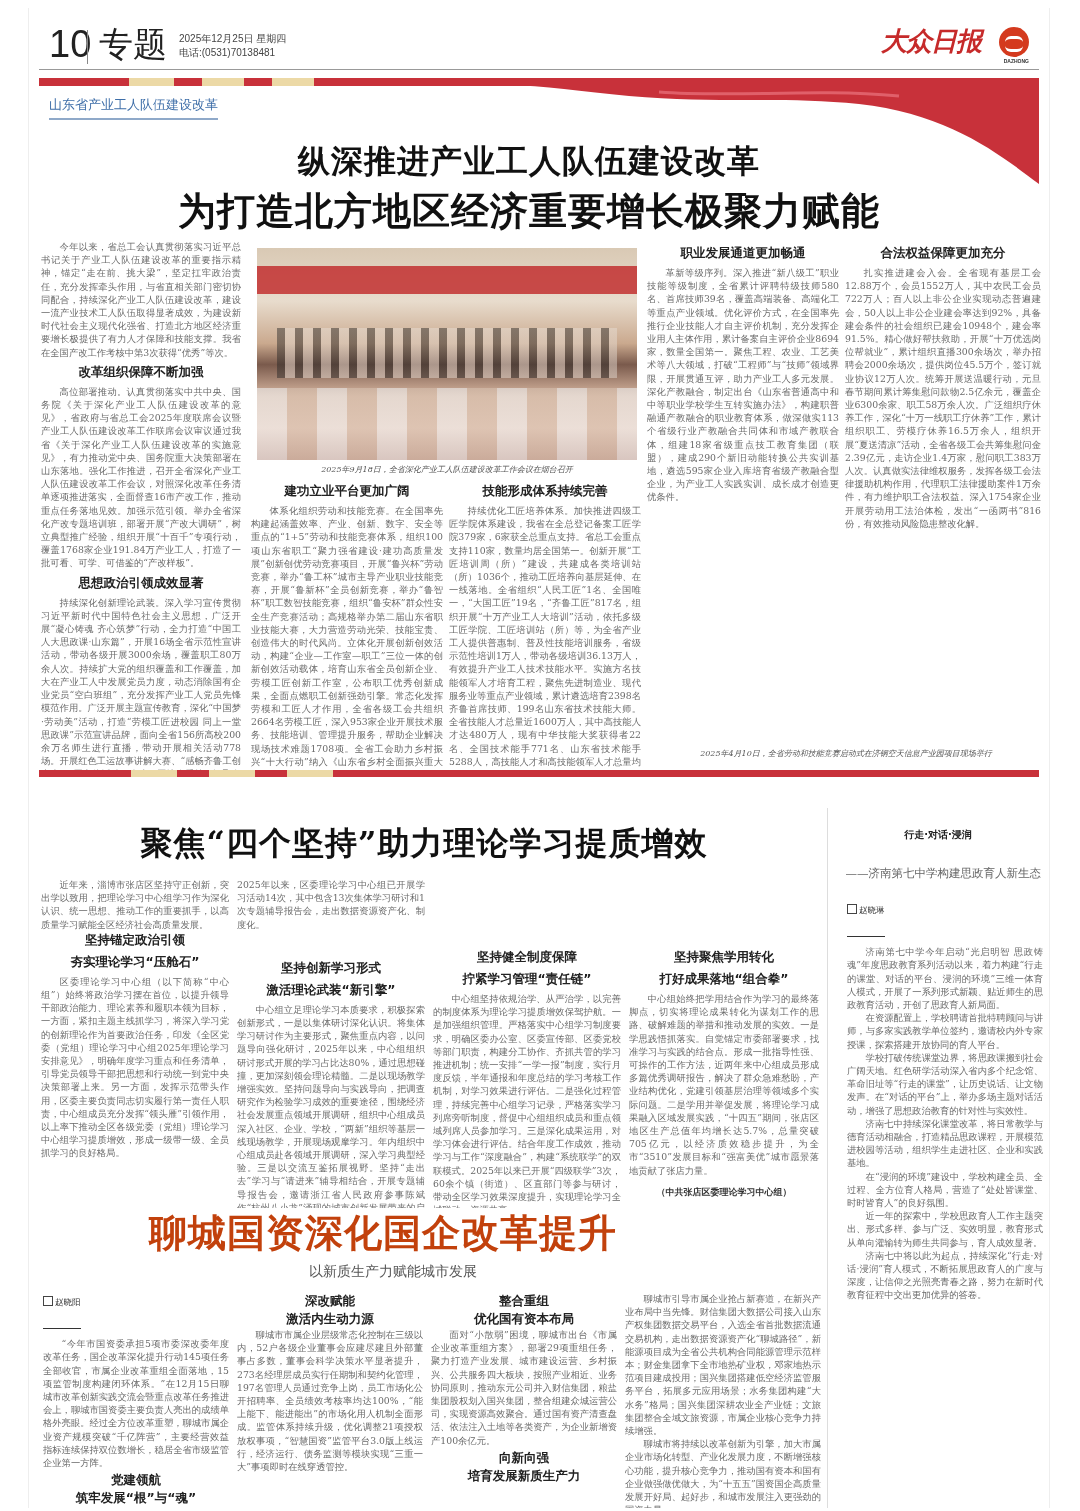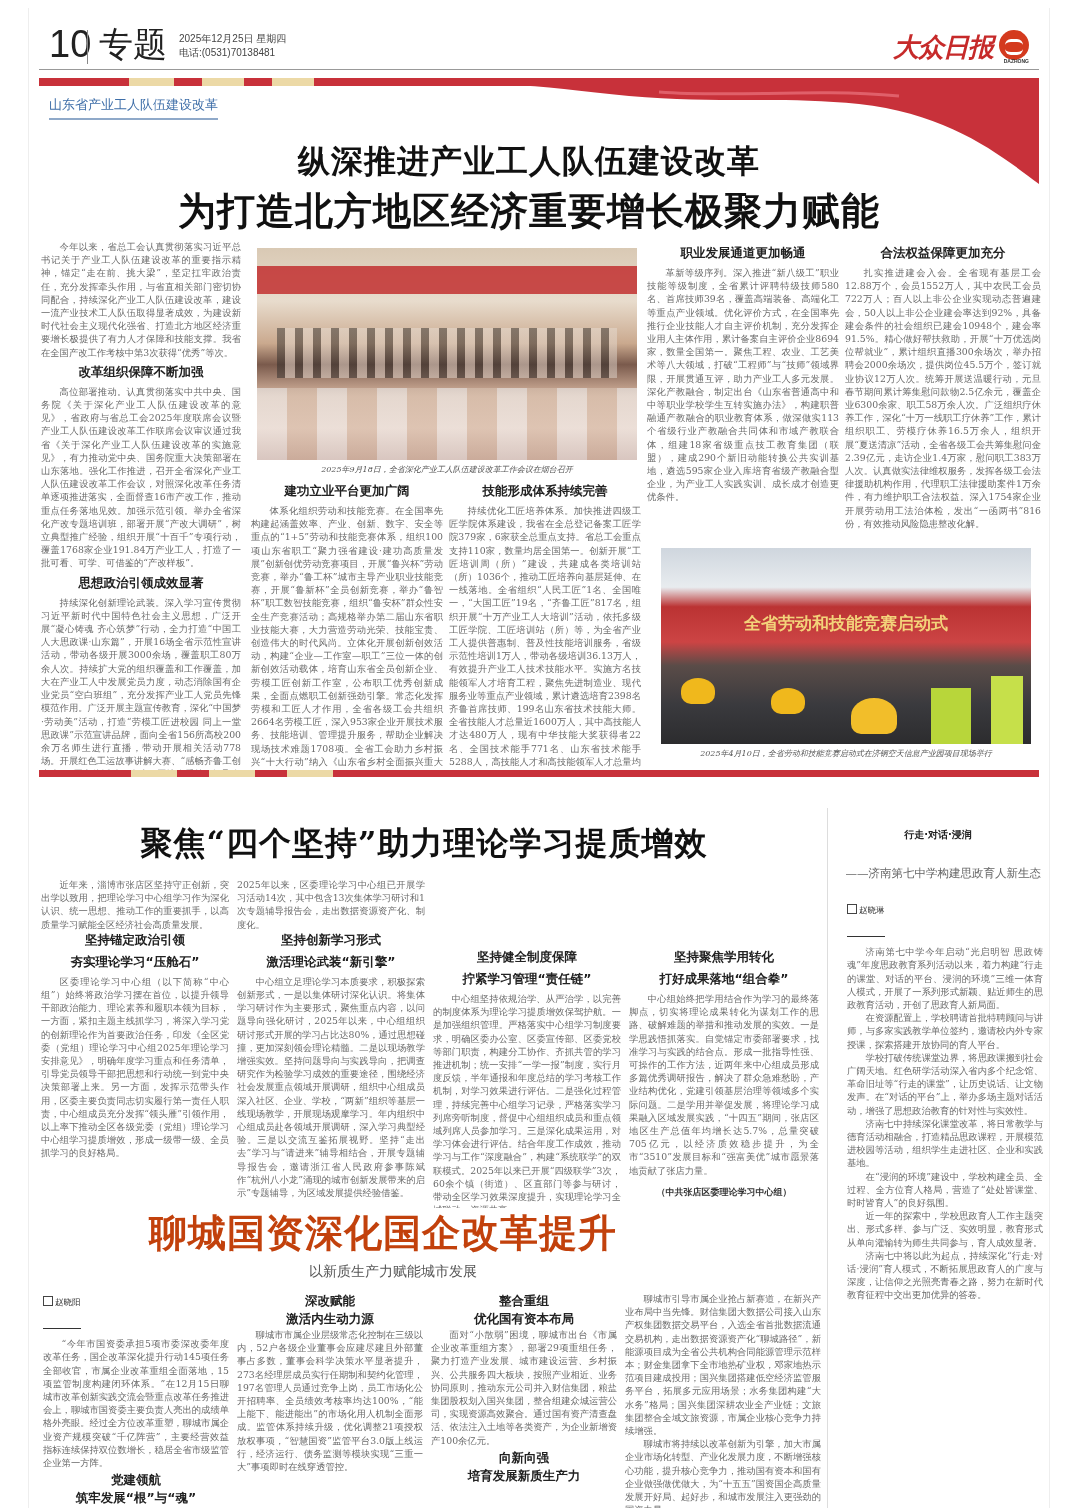--- a/index.html
+++ b/index.html
@@ -3,21 +3,21 @@
 <meta charset="utf-8">
 <style>
 *{box-sizing:border-box;margin:0;padding:0}
 body{width:1080px;height:1511px;background:#fff;font-family:"DejaVu Serif","Liberation Serif",serif;color:#555;overflow:hidden;position:relative}
 .page{position:absolute;left:28px;top:8px;width:1022px;height:1500px;background:#fff;border-left:1px solid #eee;border-right:1px solid #eee}
 .header{position:absolute;left:10px;top:10px;width:1000px;height:52px;border-bottom:1px solid #999}
 .pgnum{position:absolute;left:10px;top:6px;font-family:"Liberation Sans",sans-serif;font-size:38px;color:#222;line-height:40px}
 .pgsep{position:absolute;left:48px;top:12px;width:1px;height:34px;background:#888}
 .section{position:absolute;left:60px;top:6px;font-family:"DejaVu Sans",sans-serif;font-size:34px;color:#222;line-height:40px}
 .hdate{position:absolute;left:140px;top:14px;font-family:"Liberation Sans",sans-serif;font-size:10px;color:#444;line-height:14px}
-.logo{position:absolute;right:10px;top:12px;display:flex;gap:6px}
+.logo{position:absolute;right:10px;top:6px;display:flex;align-items:center;gap:18px}
 .logo-text{font-family:"DejaVu Serif",serif;font-style:italic;font-size:26px;color:#c62a2a;font-weight:bold;letter-spacing:-1px}
 .logo-badge{width:30px;height:30px;border-radius:50%;background:#d43a1e;position:relative}
 .logo-badge:after{content:"";position:absolute;left:6px;top:9px;width:18px;height:10px;border-top:3px solid #fff;border-bottom:3px solid #fff;border-radius:6px}
 .logo-sub{position:absolute;right:10px;top:40px;font-family:"Liberation Sans",sans-serif;font-size:5px;color:#333;font-weight:bold}
 .stripe{position:absolute;height:8px;display:flex}
 .stripe span{height:100%}
 .r{background:#c8313a}.y{background:#ecd9a6}
 .ribbon{position:absolute;right:10px;top:66px;width:560px;height:110px}
 .kicker{position:absolute;left:20px;top:88px;font-family:"DejaVu Sans",sans-serif;font-size:13px;color:#3e6ea8;border-bottom:2px solid #8fa9c9;padding-bottom:4px}
 .headline{position:absolute;left:0;width:1000px;text-align:center;font-family:"DejaVu Sans",sans-serif;font-weight:bold;color:#111;letter-spacing:1px}
@@ -97,28 +97,20 @@
   <div class="col" style="left:618px;top:232px;width:192px;height:300px">
     <div class="sub">职业发展通道更加畅通</div>
     <p>革新等级序列。深入推进“新八级工”职业技能等级制度，全省累计评聘特级技师580名、首席技师39名，覆盖高端装备、高端化工等重点产业领域。优化评价方式，在全国率先推行企业技能人才自主评价机制，充分发挥企业用人主体作用，累计备案自主评价企业8694家，数量全国第一。聚焦工程、农业、工艺美术等八大领域，打破“工程师”与“技师”领域界限，开展贯通互评，助力产业工人多元发展。深化产教融合，制定出台《山东省普通高中和中等职业学校学生互转实施办法》，构建职普融通产教融合的职业教育体系，做深做实113个省级行业产教融合共同体和市域产教联合体，组建18家省级重点技工教育集团（联盟），建成290个新旧动能转换公共实训基地，遴选595家企业入库培育省级产教融合型企业，为产业工人实践实训、成长成才创造更优条件。</p>
   </div>
 
   <div class="col" style="left:816px;top:232px;width:196px;height:300px">
     <div class="sub">合法权益保障更加充分</div>
     <p>扎实推进建会入会。全省现有基层工会12.88万个，会员1552万人，其中农民工会员722万人；百人以上非公企业实现动态普遍建会，50人以上非公企业建会率达到92%，具备建会条件的社会组织已建会10948个，建会率91.5%。精心做好帮扶救助，开展“十万优选岗位帮就业”，累计组织直播300余场次，举办招聘会2000余场次，提供岗位45.5万个，签订就业协议12万人次。统筹开展送温暖行动，元旦春节期间累计筹集慰问款物2.5亿余元，覆盖企业6300余家、职工58万余人次。广泛组织疗休养工作，深化“十万一线职工疗休养”工作，累计组织职工、劳模疗休养16.5万余人，组织开展“夏送清凉”活动，全省各级工会共筹集慰问金2.39亿元，走访企业1.4万家，慰问职工383万人次。认真做实法律维权服务，发挥各级工会法律援助机构作用，代理职工法律援助案件1万余件，有力维护职工合法权益。深入1754家企业开展劳动用工法治体检，发出“一函两书”816份，有效推动风险隐患整改化解。</p>
   </div>
 
-  <div class="photo" style="left:632px;top:540px;width:370px;height:196px;background:linear-gradient(180deg,#cfd6de 0%,#e8ecef 20%,#b33 30%,#c44 48%,#5a4c48 60%,#3a3a3e 80%,#2c2c2e 100%)">
-    <div style="position:absolute;left:60px;top:62px;width:250px;height:26px;text-align:center;color:#f3d37a;font-family:'DejaVu Sans',sans-serif;font-weight:bold;font-size:17px;line-height:26px">全省劳动和技能竞赛启动式</div>
-    <div style="position:absolute;left:20px;top:130px;width:34px;height:26px;border-radius:50% 50% 10px 10px;background:#f0b81c"></div>
-    <div style="position:absolute;left:110px;top:140px;width:34px;height:26px;border-radius:50% 50% 10px 10px;background:#f0b81c"></div>
-    <div style="position:absolute;left:190px;top:150px;width:46px;height:36px;border-radius:50% 50% 10px 10px;background:#f2be2a"></div>
-    <div style="position:absolute;left:270px;top:140px;width:40px;height:56px;background:#b8d63a"></div>
-    <div style="position:absolute;left:330px;top:128px;width:32px;height:68px;background:#c6e04a"></div>
-  </div>
   <div class="caption" style="left:632px;top:740px;width:370px">2025年4月10日，全省劳动和技能竞赛启动式在济钢空天信息产业园项目现场举行</div>
 
   <div class="stripe" style="left:10px;top:762px;width:1000px;height:7px">
     <span class="r" style="width:92px"></span>
       <span class="y" style="width:46px"></span>
       <span class="r" style="width:32px"></span>
       <span class="y" style="width:46px"></span>
       <span class="r" style="width:32px"></span>
       <span class="y" style="width:46px"></span>
       <span class="r" style="width:706px"></span>
@@ -127,21 +119,21 @@
   <div class="headline" style="top:815px;left:10px;width:770px;text-align:center;font-family:'DejaVu Serif',serif;font-size:32px;line-height:40px;font-weight:bold">聚焦“四个坚持”助力理论学习提质增效</div>
 
   <div class="col" style="left:12px;top:870px;width:188px;height:330px">
     <p>近年来，淄博市张店区坚持守正创新，突出学以致用，把理论学习中心组学习作为深化认识、统一思想、推动工作的重要抓手，以高质量学习赋能全区经济社会高质量发展。</p>
     <div class="sub" style="margin-top:0">坚持锚定政治引领</div>
     <div class="sub">夯实理论学习“压舱石”</div>
     <p>区委理论学习中心组（以下简称“中心组”）始终将政治学习摆在首位，以提升领导干部政治能力、理论素养和履职本领为目标，一方面，紧扣主题主线抓学习，将深入学习党的创新理论作为首要政治任务，印发《全区党委（党组）理论学习中心组2025年理论学习安排意见》，明确年度学习重点和任务清单，引导党员领导干部把思想和行动统一到党中央决策部署上来。另一方面，发挥示范带头作用，区委主要负责同志切实履行第一责任人职责，中心组成员充分发挥“领头雁”引领作用，以上率下推动全区各级党委（党组）理论学习中心组学习提质增效，形成一级带一级、全员抓学习的良好格局。</p>
   </div>
   <div class="col" style="left:208px;top:870px;width:188px;height:330px">
     <p style="text-indent:0">2025年以来，区委理论学习中心组已开展学习活动14次，其中包含13次集体学习研讨和1次专题辅导报告会，走出数据资源资产化、制度化。</p>
-    <div class="sub" style="margin-top:0">坚持创新学习形式</div>
+    <div class="sub" style="margin-top:28px">坚持创新学习形式</div>
     <div class="sub">激活理论武装“新引擎”</div>
     <p>中心组立足理论学习本质要求，积极探索创新形式，一是以集体研讨深化认识。将集体学习研讨作为主要形式，聚焦重点内容，以问题导向强化研讨，2025年以来，中心组组织研讨形式开展的学习占比达80%，通过思想碰撞，更加深刻领会理论精髓。二是以现场教学增强实效。坚持问题导向与实践导向，把调查研究作为检验学习成效的重要途径，围绕经济社会发展重点领域开展调研，组织中心组成员深入社区、企业、学校，“两新”组织等基层一线现场教学，开展现场观摩学习。年内组织中心组成员赴各领域开展调研，深入学习典型经验。三是以交流互鉴拓展视野。坚持“走出去”学习与“请进来”辅导相结合，开展专题辅导报告会，邀请浙江省人民政府参事陈斌作“杭州八小龙”涌现的城市创新发展带来的启示”专题辅导，为区域发展提供经验借鉴。</p>
   </div>
   <div class="col" style="left:404px;top:936px;width:188px;height:264px">
     <div class="sub">坚持健全制度保障</div>
     <div class="sub">拧紧学习管理“责任链”</div>
     <p>中心组坚持依规治学、从严治学，以完善的制度体系为理论学习提质增效保驾护航。一是加强组织管理。严格落实中心组学习制度要求，明确区委办公室、区委宣传部、区委党校等部门职责，构建分工协作、齐抓共管的学习推进机制；统一安排“一学一报”制度，实行月度反馈，半年通报和年度总结的学习考核工作机制，对学习效果进行评估。二是强化过程管理，持续完善中心组学习记录，严格落实学习列席旁听制度，督促中心组组织成员和重点领域列席人员参加学习。三是深化成果运用，对学习体会进行评估。结合年度工作成效，推动学习与工作“深度融合”，构建“系统联学”的双联模式。2025年以来已开展“四级联学”3次，60余个镇（街道）、区直部门等参与研讨，带动全区学习效果深度提升，实现理论学习全域联动、资源共享。</p>
   </div>
   <div class="col" style="left:600px;top:936px;width:190px;height:240px">
     <div class="sub">坚持聚焦学用转化</div>

